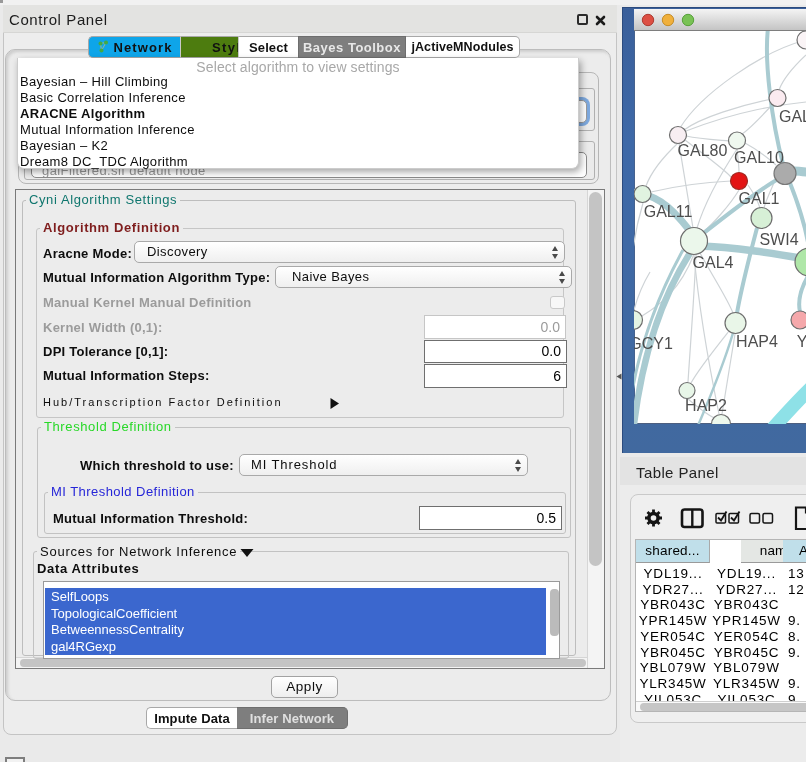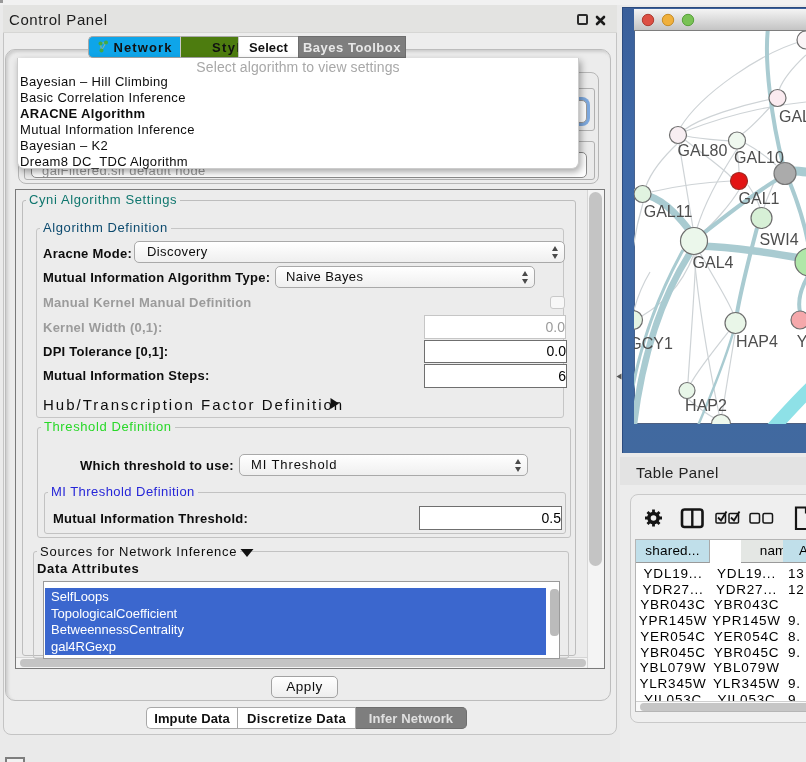--- a/index.html
+++ b/index.html
@@ -3,21 +3,21 @@
 <meta charset="utf-8">
 <style>
   * { margin:0; padding:0; box-sizing:border-box; }
   html,body { width:806px; height:762px; overflow:hidden; background:#eaeaea;
     font-family:"Liberation Sans", sans-serif; }
   .abs { position:absolute; }
   .b13 { font-weight:bold; font-size:13px; color:#0d0d0d; letter-spacing:0.25px; }
   .gray { color:#9b9b9b; }
   .groupbox { position:absolute; border:1px solid #c0c0c0; border-radius:3px; }
   .gtitle { position:absolute; top:-8px; background:#ececec; padding:0 3px; font-size:13px; line-height:15px; letter-spacing:0.6px; }
-  .field { position:absolute; background:#fff; font-size:14px; text-align:right; }
+  .field { position:absolute; background:#fff; font-size:14px; text-align:right; padding-right:5px; }
   .combo { position:absolute; background:linear-gradient(#ffffff,#efefef); border:1px solid #a9a9a9;
     border-radius:5px; font-size:13px; color:#0d0d0d; letter-spacing:0.4px; }
   .car { position:absolute; right:5px; top:3px; }
 </style>
 </head>
 <body>
 
 <div class="abs" style="left:0px; top:0px; width:806px; height:5px; background:#f1f1f1;"></div>
 <div class="abs" style="left:0px; top:0px; width:3px; height:3px; background:#999;"></div>
 <div class="abs" style="left:3px; top:5px; width:614px; height:730px; background:#ededed;
@@ -37,20 +37,22 @@
       <circle cx="3.5" cy="3.5" r="2" fill="#44a944"></circle>
         <circle cx="9" cy="2.5" r="2" fill="#44a944"></circle>
         <circle cx="4.5" cy="10.5" r="2" fill="#44a944"></circle>
     </svg>Network</div>
   <div style="width:58px; background:#4d7c0f; border-top:1px solid #a8a8a8; border-bottom:1px solid #a8a8a8; border-left:1px solid #c9c9c9;
     display:flex; align-items:center; justify-content:center; letter-spacing:1.4px;padding-left:43px;">Style</div>
   <div style="width:60px; background:#fff; border-top:1px solid #a8a8a8; border-bottom:1px solid #a8a8a8; border-left:1px solid #c9c9c9;
     display:flex; align-items:center; justify-content:center; letter-spacing:0.1px;">Select</div>
   <div style="width:108px; background:#7e7e7e; border:1px solid #6e6e6e; color:#e8e8e8;
     display:flex; align-items:center; justify-content:center; letter-spacing:0.5px;">Bayes Toolbox</div>
+  <div style="width:114px; background:#fff; border:1px solid #a8a8a8; border-left:none; border-radius:0 5px 5px 0;
+    display:flex; align-items:center; justify-content:center; font-size:12.5px; letter-spacing:0.1px;">jActiveMNodules</div>
 </div>
 
 <div class="abs" style="left:5px; top:49px; width:606px; height:652px; background:#ececec;
   border:1px solid #bcbcbc; border-radius:10px; box-shadow:inset 2px 2px 3px rgba(150,150,150,0.35);"></div>
 <div class="abs" style="left:18px; top:72px; width:581px; height:112px; background:#ebebeb;
   border:1px solid #b6b6b6; border-radius:8px;"></div>
 <div class="abs" style="left:24px; top:88px; width:571px; height:43px; border:1px solid #b0b0b0; border-radius:3px;"></div>
 <div class="abs" style="left:24px; top:141px; width:571px; height:39px; border:1px solid #b0b0b0; border-radius:3px;"></div>
 
 <div class="abs" style="left:31px; top:100px; width:556px; height:23px; background:#fff;
@@ -64,46 +66,46 @@
 <div class="abs" style="left:587px; top:190px; width:17px; height:478px; background:#f4f4f4; border-left:1px solid #d6d6d6;"></div>
 <div class="abs" style="left:589px; top:192px; width:13px; height:374px; background:#c4c4c4; border-radius:7px;"></div>
 
 <div class="abs" style="left:16px; top:657px; width:571px; height:11px; background:#f4f4f4; border-top:1px solid #d6d6d6;"></div>
 <div class="abs" style="left:20px; top:659px; width:566px; height:8px; background:#c4c4c4; border-radius:4px;"></div>
 
 <div class="groupbox" style="left:22px; top:200px; width:554px; height:456px; border-color:#bdbdbd;"></div>
 <div class="gtitle" style="left:26px; top:192px; color:#0f766e;">Cyni Algorithm Settings</div>
 
 <div class="groupbox" style="left:36px; top:228px; width:528px; height:190px; border-color:#c6c6c6;"></div>
-<div class="gtitle" style="left:40px; top:220px; color:#0c4a6e;">Algorithm Definition</div>
+<div class="gtitle" style="left:40px; top:220px; color:#7f1d1d;font-weight:bold;">Algorithm Definition</div>
 
 <div class="abs b13" style="left:43px; top:246px;">Aracne Mode:</div>
 <div class="combo" style="left:134px; top:241px; width:431px; height:22px; line-height:20px; padding-left:12px;">Discovery
   <svg class="car" width="8" height="15" viewBox="0 0 8 15">
       <path d="M4 1 L7 6 L1 6 Z M4 14 L7 9 L1 9 Z" fill="#4a4a4a"></path>
     </svg></div>
 <div class="abs b13" style="left:43px; top:270px;">Mutual Information Algorithm Type:</div>
-<div class="combo" style="left:275px; top:266px; width:260px; height:22px; line-height:20px; padding-left:10px;">Naive Bayes
+<div class="combo" style="left:275px; top:266px; width:297px; height:22px; line-height:20px; padding-left:16px;">Naive Bayes
   <svg class="car" width="8" height="15" viewBox="0 0 8 15">
       <path d="M4 1 L7 6 L1 6 Z M4 14 L7 9 L1 9 Z" fill="#4a4a4a"></path>
     </svg></div>
 
 <div class="abs b13 gray" style="left:43px; top:295px;">Manual Kernel Manual Definition</div>
 <div class="abs" style="left:550px; top:296px; width:15px; height:13px; background:#f7f7f7; border:1px solid #c9c9c9; border-radius:3px;"></div>
 
 <div class="abs b13 gray" style="left:43px; top:320px;">Kernel Width (0,1):</div>
 <div class="field gray" style="left:424px; top:315px; width:142px; height:24px; border:1px solid #c6c6c6; line-height:22px;">0.0</div>
 
 <div class="abs b13" style="left:43px; top:344px;">DPI Tolerance [0,1]:</div>
 <div class="field" style="left:424px; top:340px; width:143px; height:23px; border:1px solid #6f6f6f; line-height:21px; color:#000;">0.0</div>
 
 <div class="abs b13" style="left:43px; top:368px;">Mutual Information Steps:</div>
 <div class="field" style="left:424px; top:364px; width:143px; height:24px; border:1px solid #6f6f6f; line-height:22px; color:#000;">6</div>
 
-<div class="abs" style="left:43px; top:396px; font-size:15px; color:#0d0d0d; letter-spacing:2px;">Hub/Transcription Factor Definition</div>
+<div class="abs" style="left:43px; top:396px; font-size:11px; color:#0d0d0d; letter-spacing:2px;">Hub/Transcription Factor Definition</div>
 <svg class="abs" style="left:329px; top:397px;" width="11" height="13" viewBox="0 0 11 13">
     <path d="M1.5 1 L10 6.5 L1.5 12 Z" fill="#111"></path>
   </svg>
 
 <div class="groupbox" style="left:37px; top:427px; width:534px; height:111px; border-color:#c2c2c2;"></div>
 <div class="gtitle" style="left:41px; top:419px; color:#28d828;">Threshold Definition</div>
 
 <div class="abs b13" style="left:80px; top:458px;">Which threshold to use:</div>
 <div class="combo" style="left:239px; top:454px; width:289px; height:22px; line-height:20px; padding-left:11px; letter-spacing:0.9px;">MI Threshold
   <svg class="car" width="8" height="15" viewBox="0 0 8 15">
@@ -126,22 +128,20 @@
 <div class="abs" style="left:45px; top:588px; width:501px; height:67px; background:#3b67ce;"></div>
 <div class="abs" style="left:51px; top:589px; font-size:13px; color:#fff; line-height:16.5px;">SelfLoops<br>TopologicalCoefficient<br>BetweennessCentrality<br>gal4RGexp</div>
 <div class="abs" style="left:550px; top:589px; width:9px; height:47px; background:#bbb; border-radius:4px;"></div>
 
 <div class="abs" style="left:271px; top:676px; width:67px; height:22px; background:linear-gradient(#ffffff,#eeeeee);
   border:1px solid #a2a2a2; border-radius:5px; font-size:13.5px; color:#0d0d0d; text-align:center; line-height:20px; letter-spacing:0.5px;">Apply</div>
 
 <div class="abs" style="left:146px; top:707px; height:22px; display:flex; font-weight:bold; font-size:13px; color:#111;">
   <div style="width:91px; background:#fff; border:1px solid #a8a8a8; border-right:none; border-radius:5px 0 0 5px;
     display:flex; align-items:center; justify-content:center; letter-spacing:0.1px;">Impute Data</div>
-  <div style="width:119px; background:#fff; border:1px solid #a8a8a8;
-    display:flex; align-items:center; justify-content:center; letter-spacing:0.4px;">Discretize Data</div>
   <div style="width:111px; background:#7e7e7e; border:1px solid #6e6e6e; color:#e0e0e0; border-left:none; border-radius:0 5px 5px 0;
     display:flex; align-items:center; justify-content:center; letter-spacing:0.1px;">Infer Network</div>
 </div>
 
 <div class="abs" style="left:17px; top:58px; width:562px; height:111px; background:#fff;
   border:1px solid #cccccc; border-top:none; border-radius:0 0 7px 7px; box-shadow:2px 3px 7px rgba(0,0,0,0.35); z-index:50;"></div>
 <div class="abs" style="left:17px; top:59px; width:562px; text-align:center; font-size:14px; color:#a8a8a8; z-index:51; letter-spacing:0.1px;">Select algorithm to view settings</div>
 <div class="abs" style="left:20px; top:74px; font-size:13px; color:#0d0d0d; line-height:16px; z-index:51; letter-spacing:0.33px;">
   Bayesian – Hill Climbing<br>
   Basic Correlation Inference<br>

